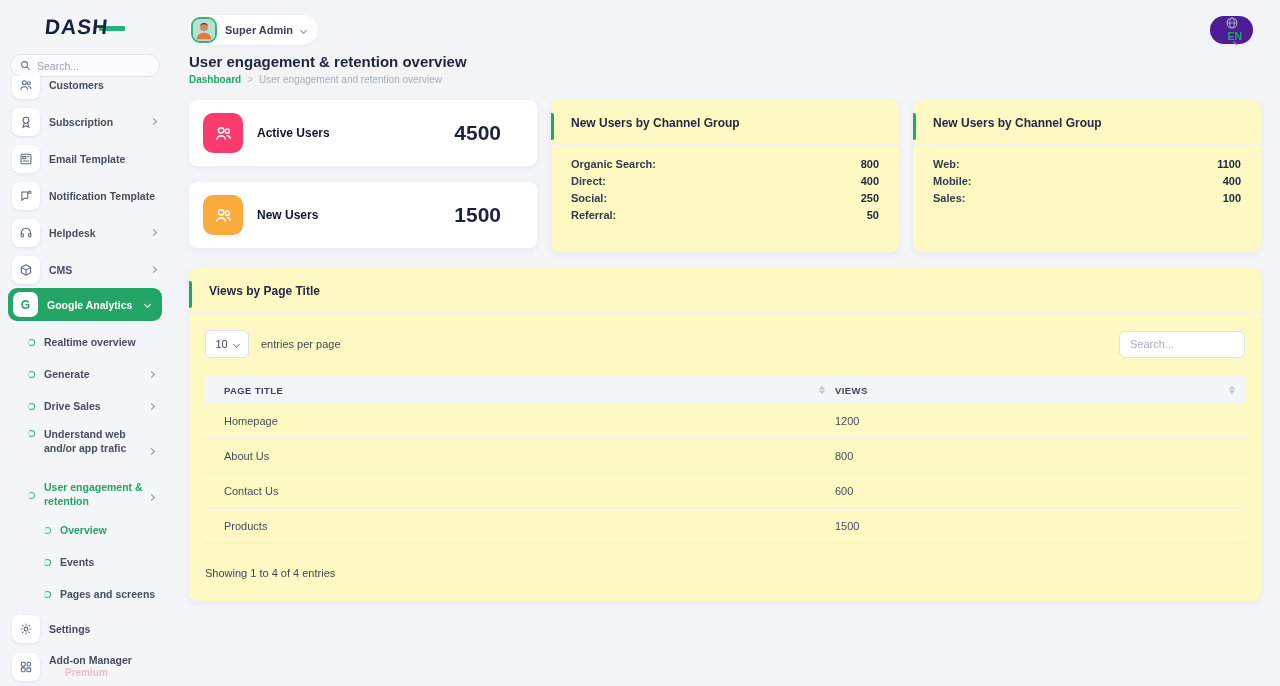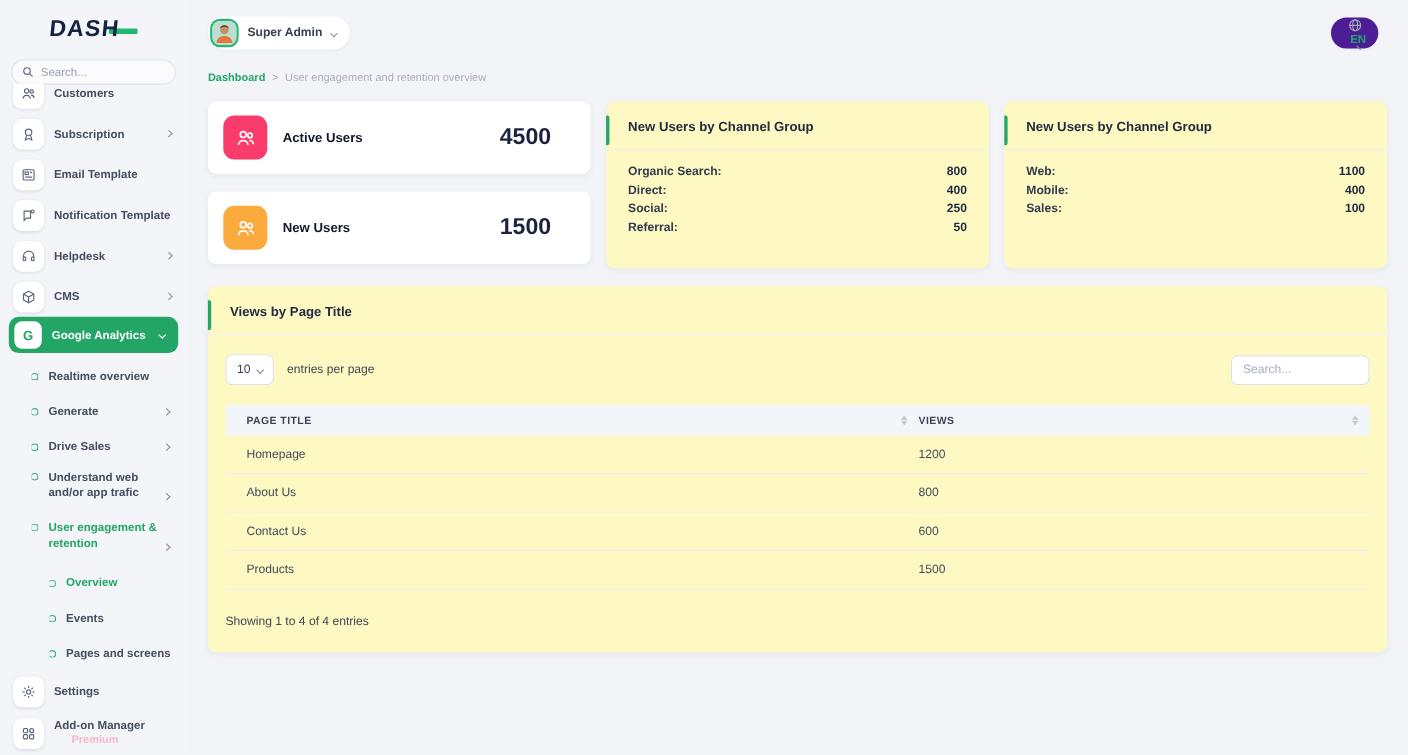--- a/index.html
+++ b/index.html
@@ -26,40 +26,40 @@
   .ga { height:33px; margin:0 8px 5px; background:#23a566; border-radius:9px; display:flex; align-items:center; padding:0 12px 0 5px; cursor:pointer; }
   .ga-icon { width:25px; height:25px; background:#fff; border-radius:7px; color:#23a566; font-weight:800; font-size:12px; display:flex; align-items:center; justify-content:center; }
   .ga-label { margin-left:9px; color:#fff; font-size:10.5px; font-weight:700; }
   .ga .chev { margin-left:auto; border-color:#fff; }
   .smi { height:32px; display:flex; align-items:center; padding:0 16px 0 28px; font-size:10.5px; font-weight:600; color:#454e5f; cursor:pointer; position:relative; }
   .bullet { width:7px; height:7px; border:1.5px solid #2eb27a; border-left-color:#b9e4cf; border-radius:50%; margin-right:9px; flex:0 0 7px; }
   .smi.two { height:46px; align-items:flex-start; padding-top:5px; }
   .smi.two .bullet { margin-top:3px; }
   .smi.two .lbl { width:104px; line-height:14px; }
   .smi.two .chev { position:absolute; right:16px; bottom:14px; margin-left:0; }
-  .smi.green, .leaf.green { color:#23a566; }
+  .smi.green, .leaf.green { color:#23a566;align-items:center; }
   .smi.green .bullet, .leaf.green .bullet { border-color:#49c08d; border-left-color:#cdeede; }
   .leaf { height:32px; display:flex; align-items:center; padding-left:44px; font-size:10.5px; font-weight:600; color:#454e5f; cursor:pointer; }
   .leaf .bullet { margin-right:9px; }
   .addon { height:39px; }
   .addon-txt { margin-left:9px; display:flex; flex-direction:column; }
   .addon-lbl { font-size:10.5px; font-weight:700; color:#454e5f; line-height:13px; }
   .addon-badge { font-size:10px; font-weight:700; color:#f3b9ca; padding-left:16px; line-height:12px; }
 
   
   .main { position:absolute; left:170px; top:0; right:0; bottom:0; padding:0 19px; }
   .topbar { position:relative; height:50px; }
   .user-pill { position:absolute; left:0; top:15px; height:30px; background:#fff; border-radius:16px; display:inline-flex; align-items:center; padding:0 12px 0 2px; box-shadow:0 1px 3px rgba(30,40,70,.06); cursor:pointer; }
   .avatar { width:26px; height:26px; border-radius:9px; border:2px solid #2eb573; overflow:hidden; background:#cfe8df; }
   .user-name { margin-left:8px; font-size:11px; font-weight:700; color:#3a4252; }
   .user-pill .chev, .lang-pill .chev { margin-left:8px; }
   .lang-pill { position:absolute; right:8px; top:16px; height:28px; background:#4c1d95; border-radius:15px; display:inline-flex; align-items:center; padding:0 11px; box-shadow:0 1px 3px rgba(30,40,70,.06); cursor:pointer;flex-direction:column; }
   .lang-code { margin-left:6px; font-size:10.5px; font-weight:700; color:#23a566; }
   .page-title { font-size:15px; font-weight:700; color:#1e2538; margin-top:3px; }
-  .crumbs { margin-top:16px; font-size:10px; display:flex; }
+  .crumbs { margin-top:4px; font-size:10px; display:flex; }
   .crumb-home { color:#23a566; font-weight:700; cursor:pointer; }
   .crumb-sep { color:#b3b9c4; margin:0 6px; }
   .crumb-cur { color:#a8aeba; }
 
   .cards-row { display:grid; grid-template-columns:348px 348px 348px; gap:15px 14px; margin-top:15px; }
   .stat-col { display:flex; flex-direction:column; gap:16px; }
   .stat-card { height:66px; background:#fff; border-radius:8px; box-shadow:0 2px 6px rgba(25,39,62,.05); display:flex; align-items:center; padding:0 36px 0 14px; }
   .stat-icon { width:40px; height:40px; border-radius:10px; display:flex; align-items:center; justify-content:center; color:#fff; }
   .stat-icon.pink { background:#fa3c6d; }
   .stat-icon.orange { background:#fbab3d; }
@@ -282,20 +282,21 @@
               <circle cx="12" cy="12" r="8.5"></circle>
               <ellipse cx="12" cy="12" rx="3.8" ry="8.5"></ellipse>
               <line x1="3.5" y1="12" x2="20.5" y2="12"></line>
             </svg>
         </span>
         <span class="lang-code">EN</span>
         <span class="chev d"></span>
       </div>
     </div>
 
+    <div class="page-title">User engagement &amp; retention overview</div>
     <div class="crumbs">
       <span class="crumb-home">Dashboard</span>
       <span class="crumb-sep">&gt;</span>
       <span class="crumb-cur">User engagement and retention overview</span>
     </div>
 
     <div class="cards-row">
 
       <div class="stat-col">
         <div class="stat-card">

